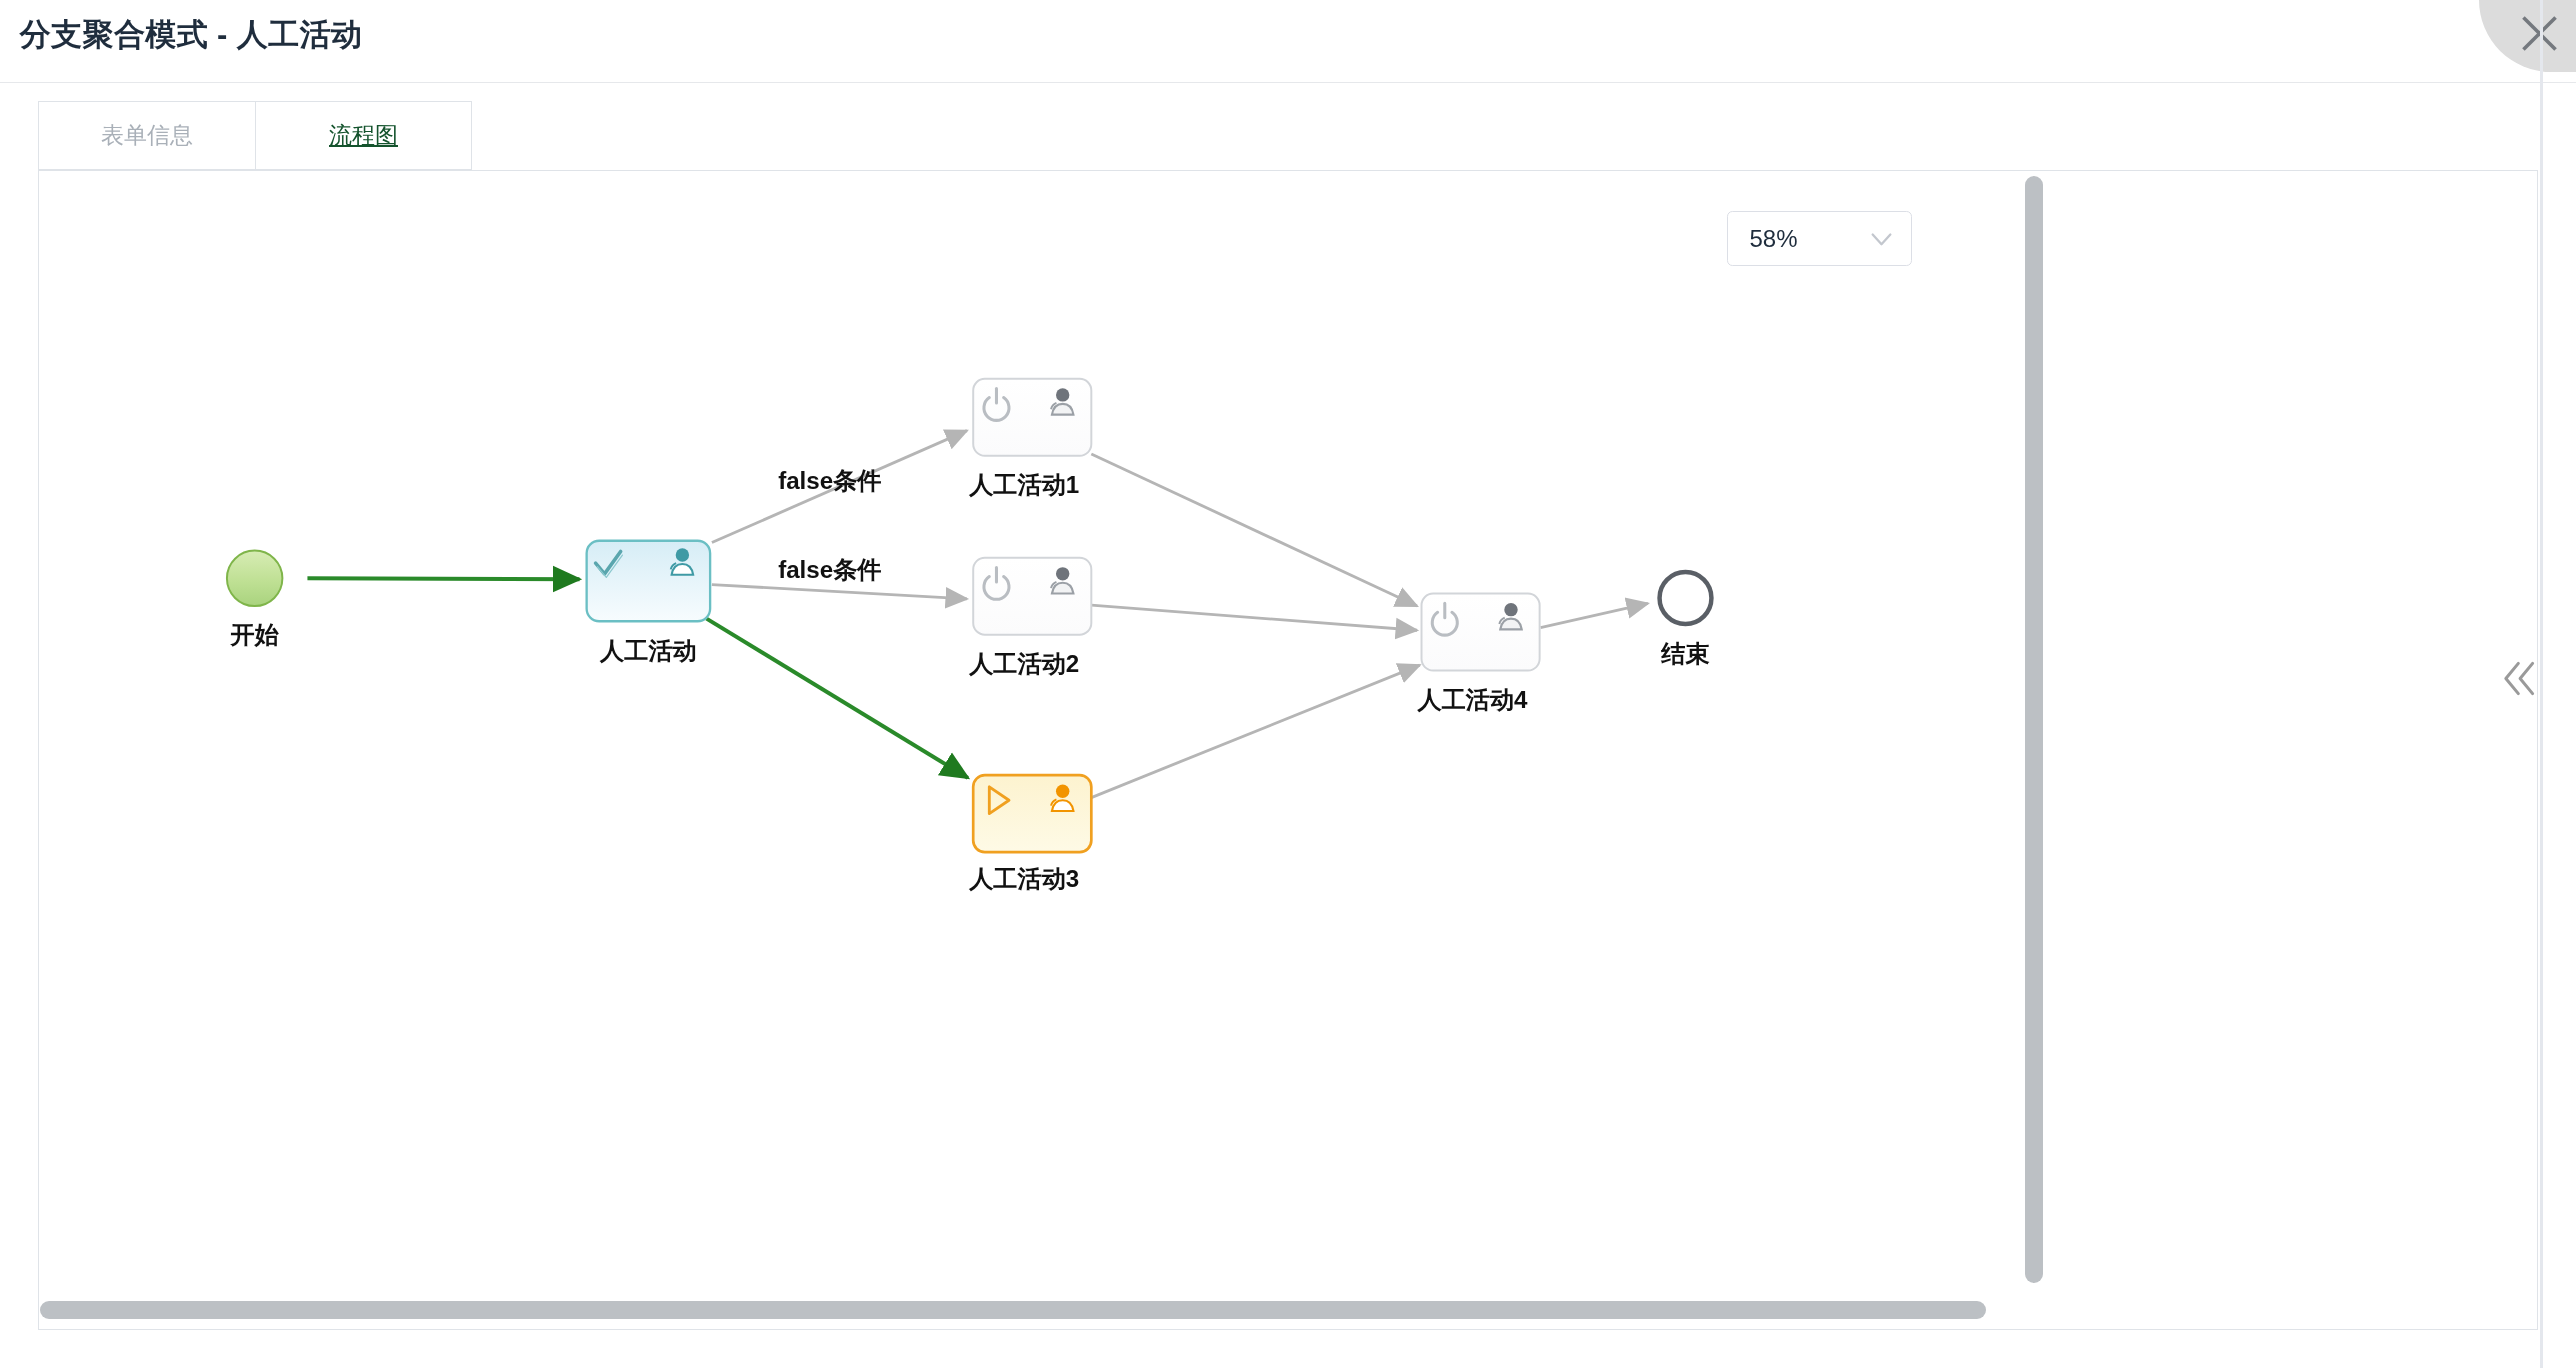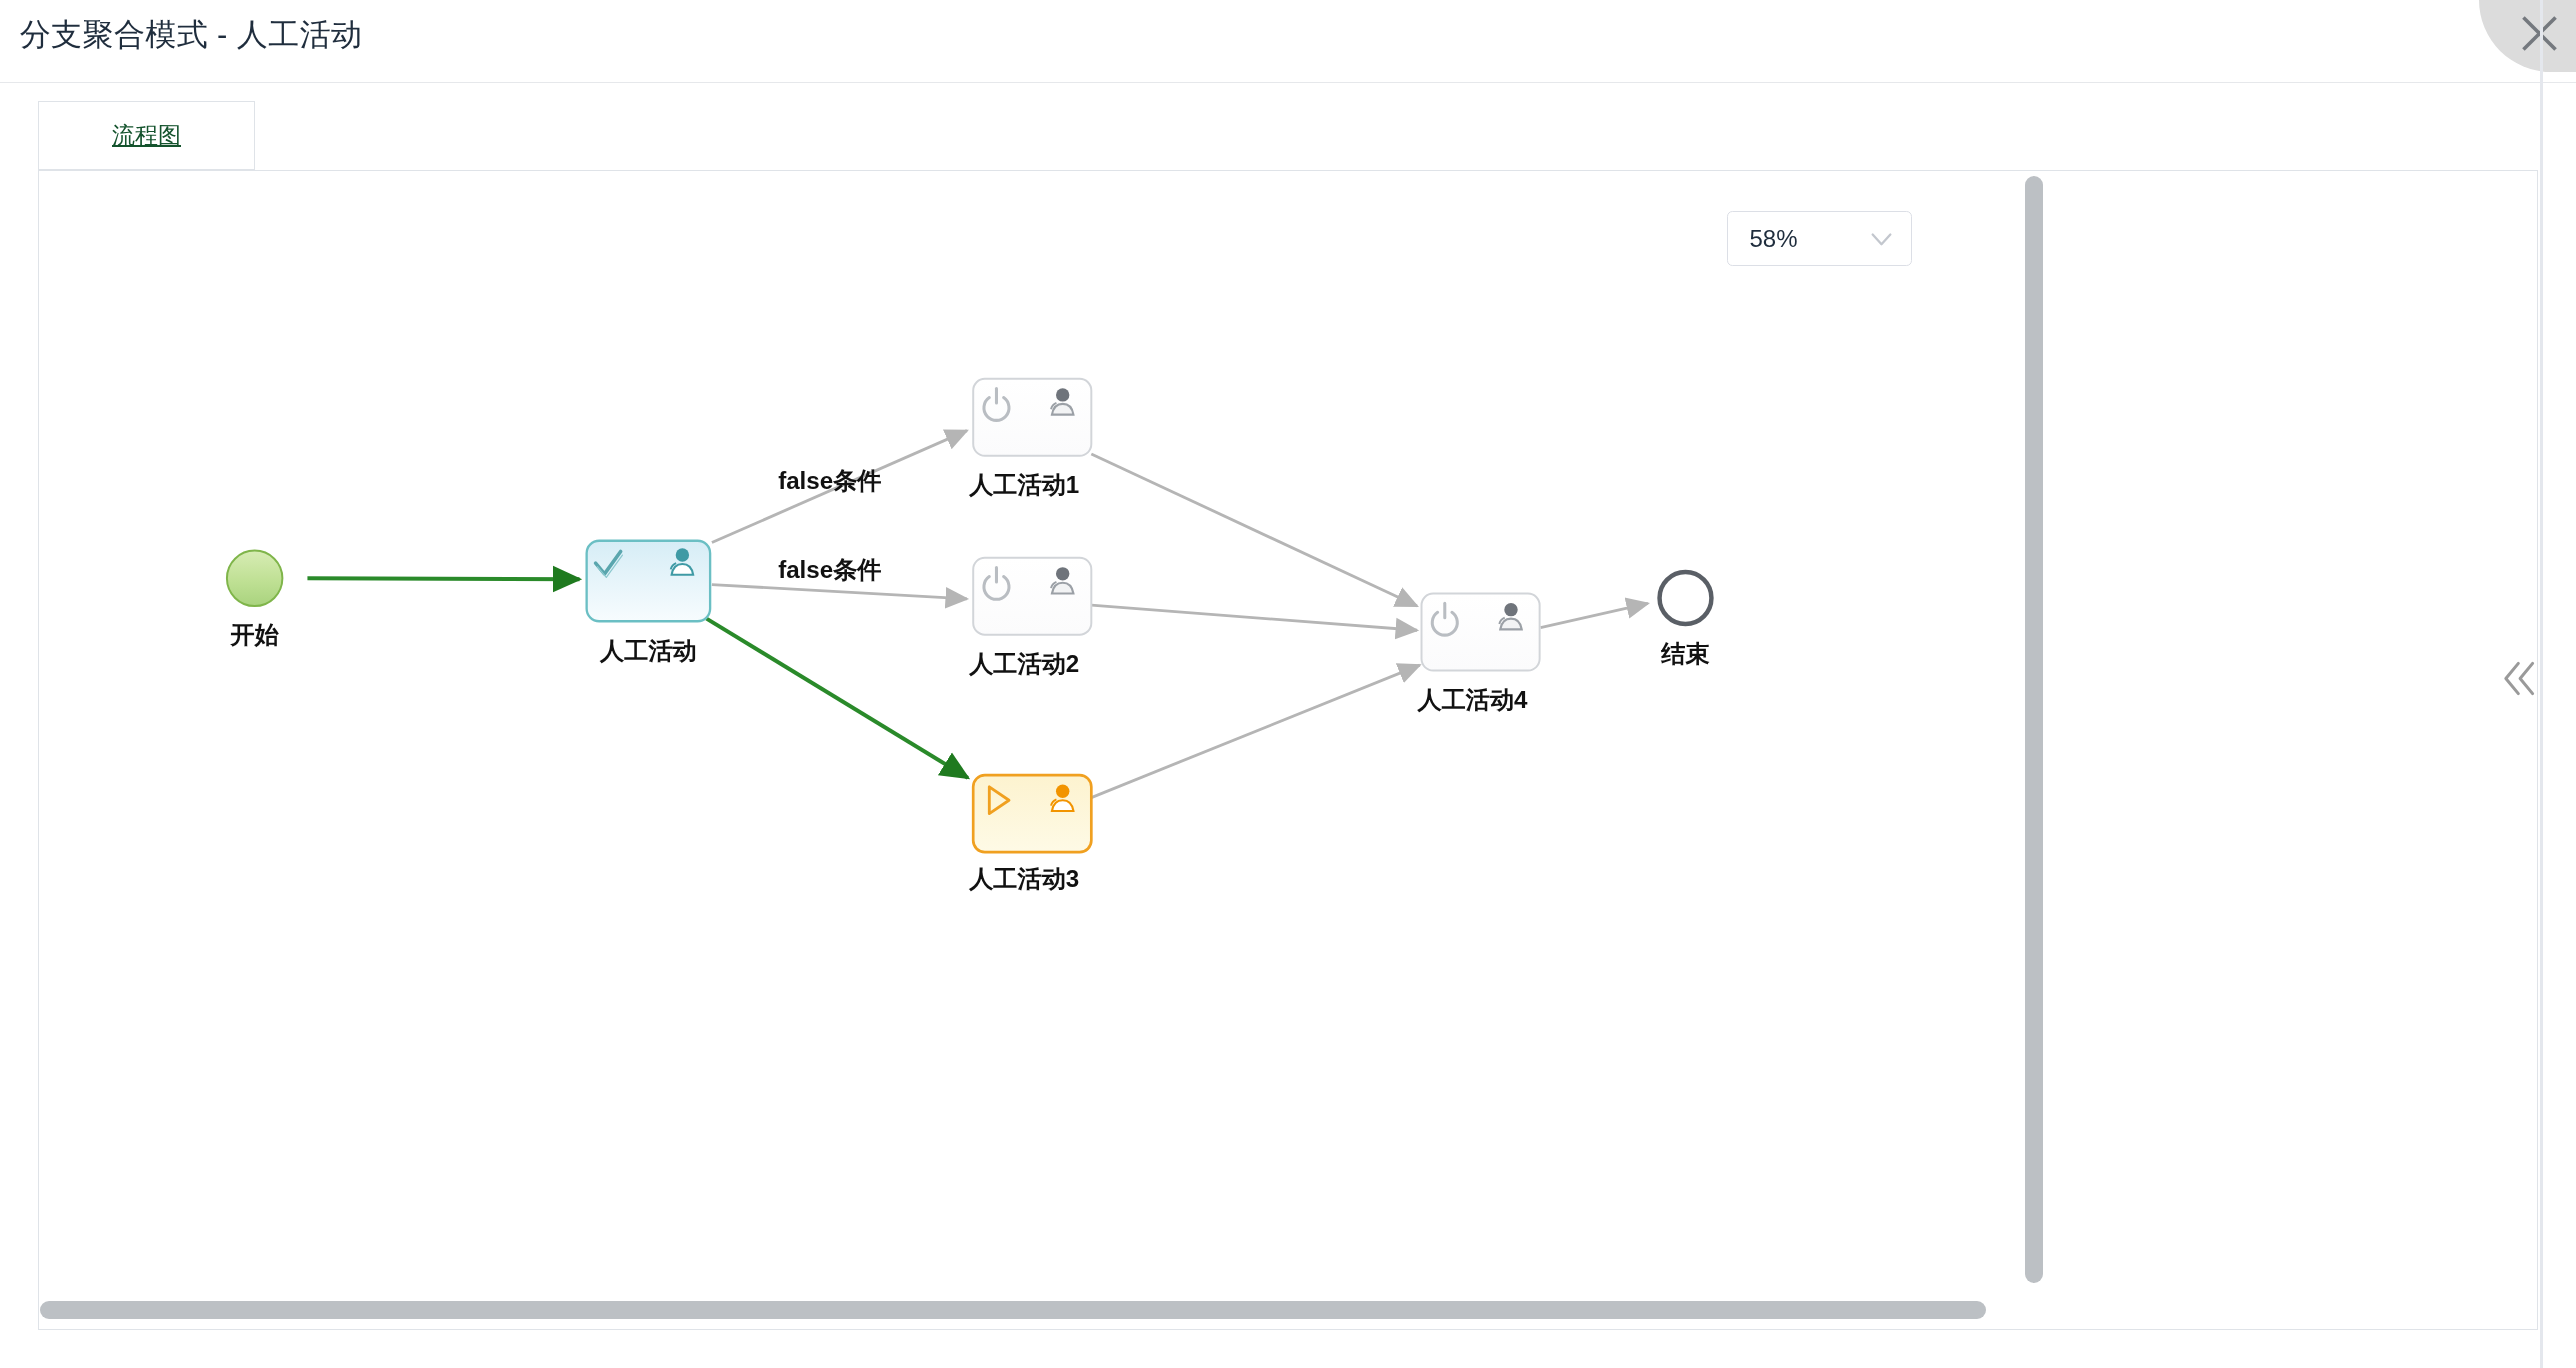--- a/index.html
+++ b/index.html
@@ -13,21 +13,21 @@
 
   #app { position: relative; width: 2576px; height: 1368px; background: #fff; }
 
   
   #header {
     position: absolute; left: 0; top: 0; width: 2576px; height: 83px;
     border-bottom: 1.8px solid #e6e8eb; background: #fff;
   }
   #page-title {
     position: absolute; left: 19.7px; top: 14.3px;
-    font-size: 31px; color: #1f2d3d; letter-spacing: 0.4px; white-space: nowrap;
+    font-size: 31px; color: #1f2d3d; letter-spacing: 0.4px; white-space: nowrap; font-weight: bold;
   }
 
   
   #close-corner {
     position: absolute; right: 0; top: 0; width: 97px; height: 72px;
     background: #dcdcdc; border-bottom-left-radius: 97px; cursor: pointer;
   }
   #close-icon {
     position: absolute; right: 16px; top: 12.5px; width: 41px; height: 41px;
   }
@@ -98,20 +98,23 @@
     <div id="close-corner">
       <svg id="close-icon" viewBox="0 0 46 46">
         <line x1="5" y1="5" x2="41" y2="41" stroke="#74787e" stroke-width="4"></line>
         <line x1="41" y1="5" x2="5" y2="41" stroke="#74787e" stroke-width="4"></line>
       </svg>
     </div>
   </div>
 
   <div id="tabbar">
     <div id="tabs">
+      <div class="tab">
+        <span>表单信息</span>
+      </div>
       <div class="tab active">
         <span>流程图</span>
       </div>
     </div>
   </div>
 
   <div id="content">
 
     <div id="zoom-select">
       <span id="zoom-value">58%</span>

